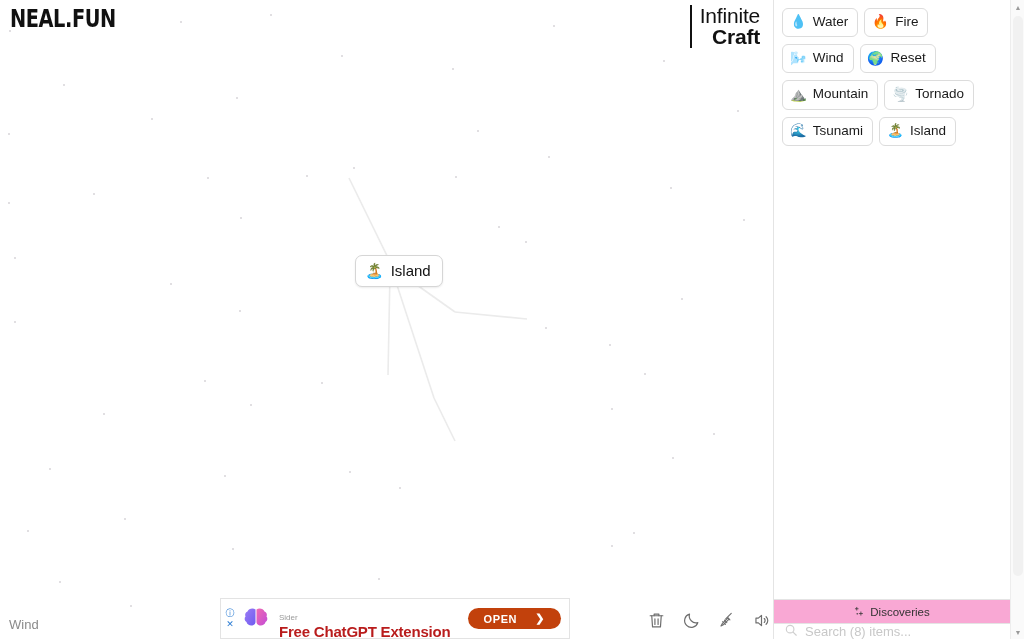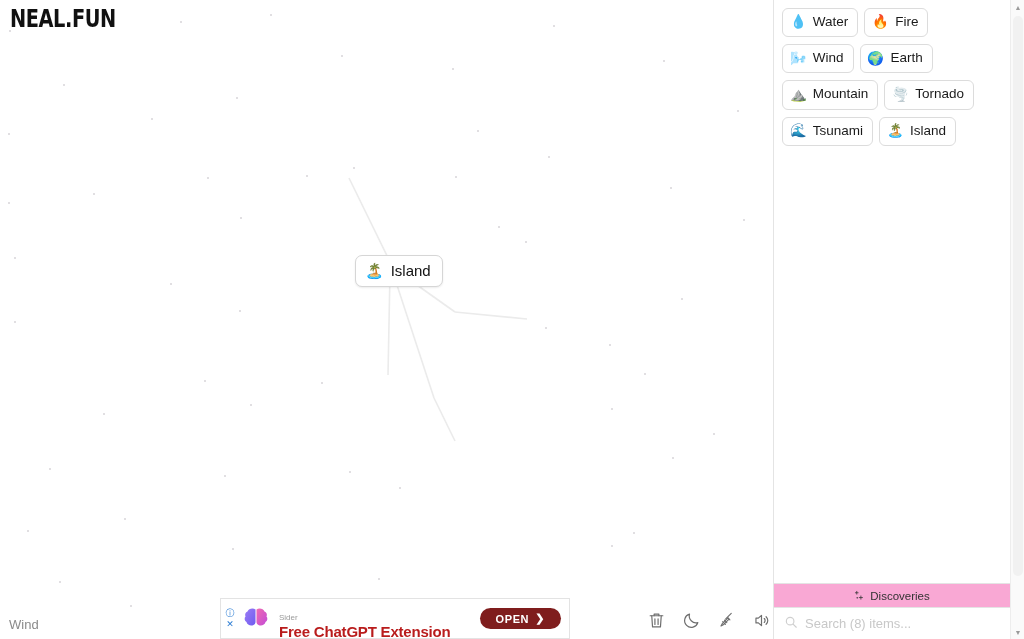--- a/index.html
+++ b/index.html
@@ -103,26 +103,26 @@
   #ad-logo { flex: 0 0 34px; display:flex; align-items:center; justify-content:center; }
   #ad-text { flex: 1 1 auto; padding-left: 6px; min-width:0; }
   #ad-brand { font-size: 8px; color: #9a9a9a; line-height: 1.1; margin-top: 18px; }
   #ad-head {
     font-size: 15px; font-weight: 700; color: #b91c1c;
     line-height: 1.2; letter-spacing: -.2px;
     white-space: nowrap; overflow: hidden;
   }
   #ad-cta {
     flex: 0 0 auto; margin-right: 8px;
-    background: #7f1d1d;
+    background: #c2410c;
     color: #fff;
     border-radius: 999px;
     font-size: 11px; font-weight: 700; letter-spacing: .6px;
     padding: 4px 16px;
-    display: flex; align-items: center; gap: 6px;
+    display: flex; align-items: center; gap: 18px;
     cursor: pointer; border: none;
   }
 
   
   #sidebar {
     position: absolute; right: 14px; top: 0;
     width: 237px; height: 639px;
     background: #fff;
     border-left: 1px solid #e4e4e4;
     display: flex; flex-direction: column;
@@ -159,21 +159,21 @@
     display: flex; align-items: center; justify-content: center; gap: 5px;
     font-size: 11.5px; color: #333;
     cursor: pointer;
     background: #f9a8d4;
   }
   .tab + .tab { border-left: 1px solid #e4e4e4; }
   .tab svg { display:block; }
 
   #searchbar {
     flex: 0 0 auto;
-    height: 32px;
+    height: 16px;
     border-top: 1px solid #e4e4e4;
     display: flex; align-items: center;
     padding: 0 10px;
     gap: 7px;
   }
   #search-input {
     border: none; outline: none;
     font-size: 13px;
     font-family: "Liberation Sans", sans-serif;
     color: #444;
@@ -274,20 +274,24 @@
     <div id="cards-layer">
         <div class="elem-card" style="left: 355px; top: 255px;">
           <span class="emoji">🏝️</span>
           <span>Island</span>
         </div>
       </div>
   </div>
 
   <div id="brand">NEAL.FUN</div>
 
+  <div id="game-title">
+    <span class="t1">Infinite</span>
+    <span class="t2">Craft</span>
+  </div>
 
   <div id="reset">Wind</div>
 
   <div id="tools">
     <span class="tool" title="clear">
       <svg width="19" height="19" viewBox="0 0 24 24" fill="none" stroke="#6e6e6e" stroke-width="1.5" stroke-linecap="round" stroke-linejoin="round">
         <path d="M4 6h16"></path>
           <path d="M9 6V4h6v2"></path>
         <path d="M6 6l1 14h10l1-14"></path>
         <path d="M10 10v7M14 10v7"></path>
@@ -355,21 +359,21 @@
         <div class="item-btn">
           <span class="emoji">🔥</span>
           <span>Fire</span>
         </div>
         <div class="item-btn">
           <span class="emoji">🌬️</span>
           <span>Wind</span>
         </div>
         <div class="item-btn">
           <span class="emoji">🌍</span>
-          <span>Earth</span>
+          <span>Reset</span>
         </div>
         <div class="item-btn">
           <span class="emoji">⛰️</span>
           <span>Mountain</span>
         </div>
         <div class="item-btn">
           <span class="emoji">🌪️</span>
           <span>Tornado</span>
         </div>
         <div class="item-btn">

